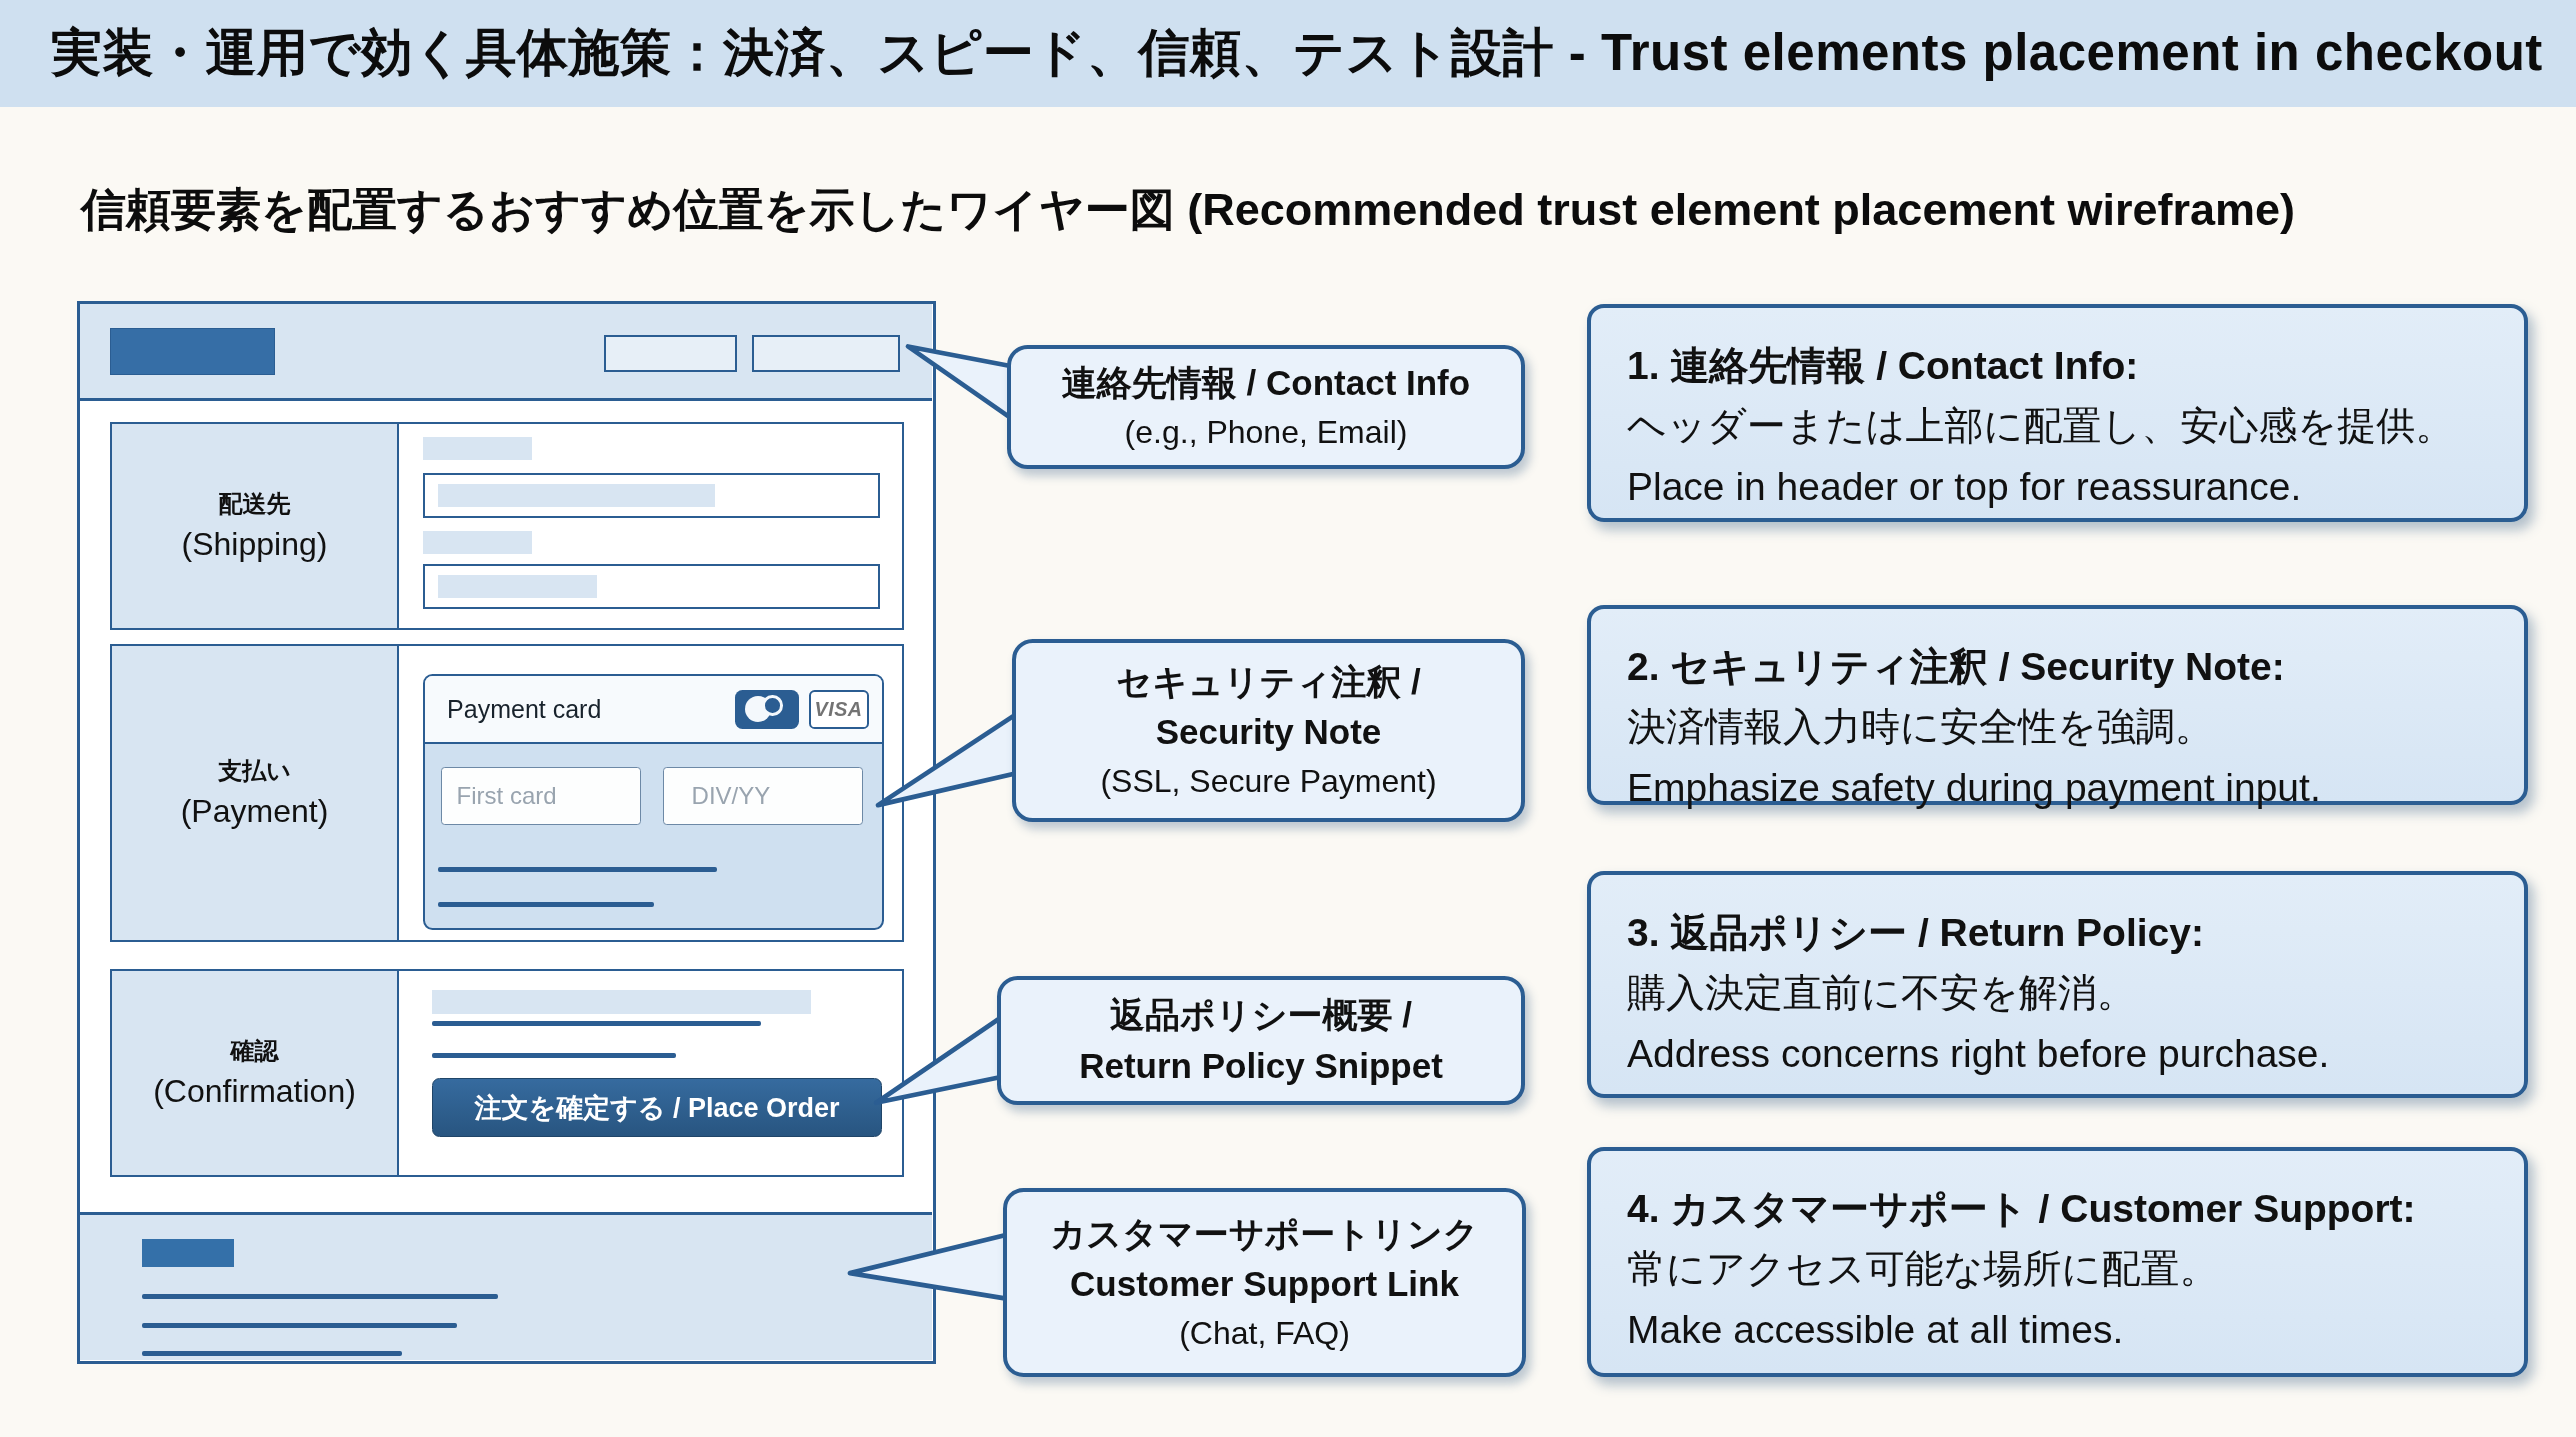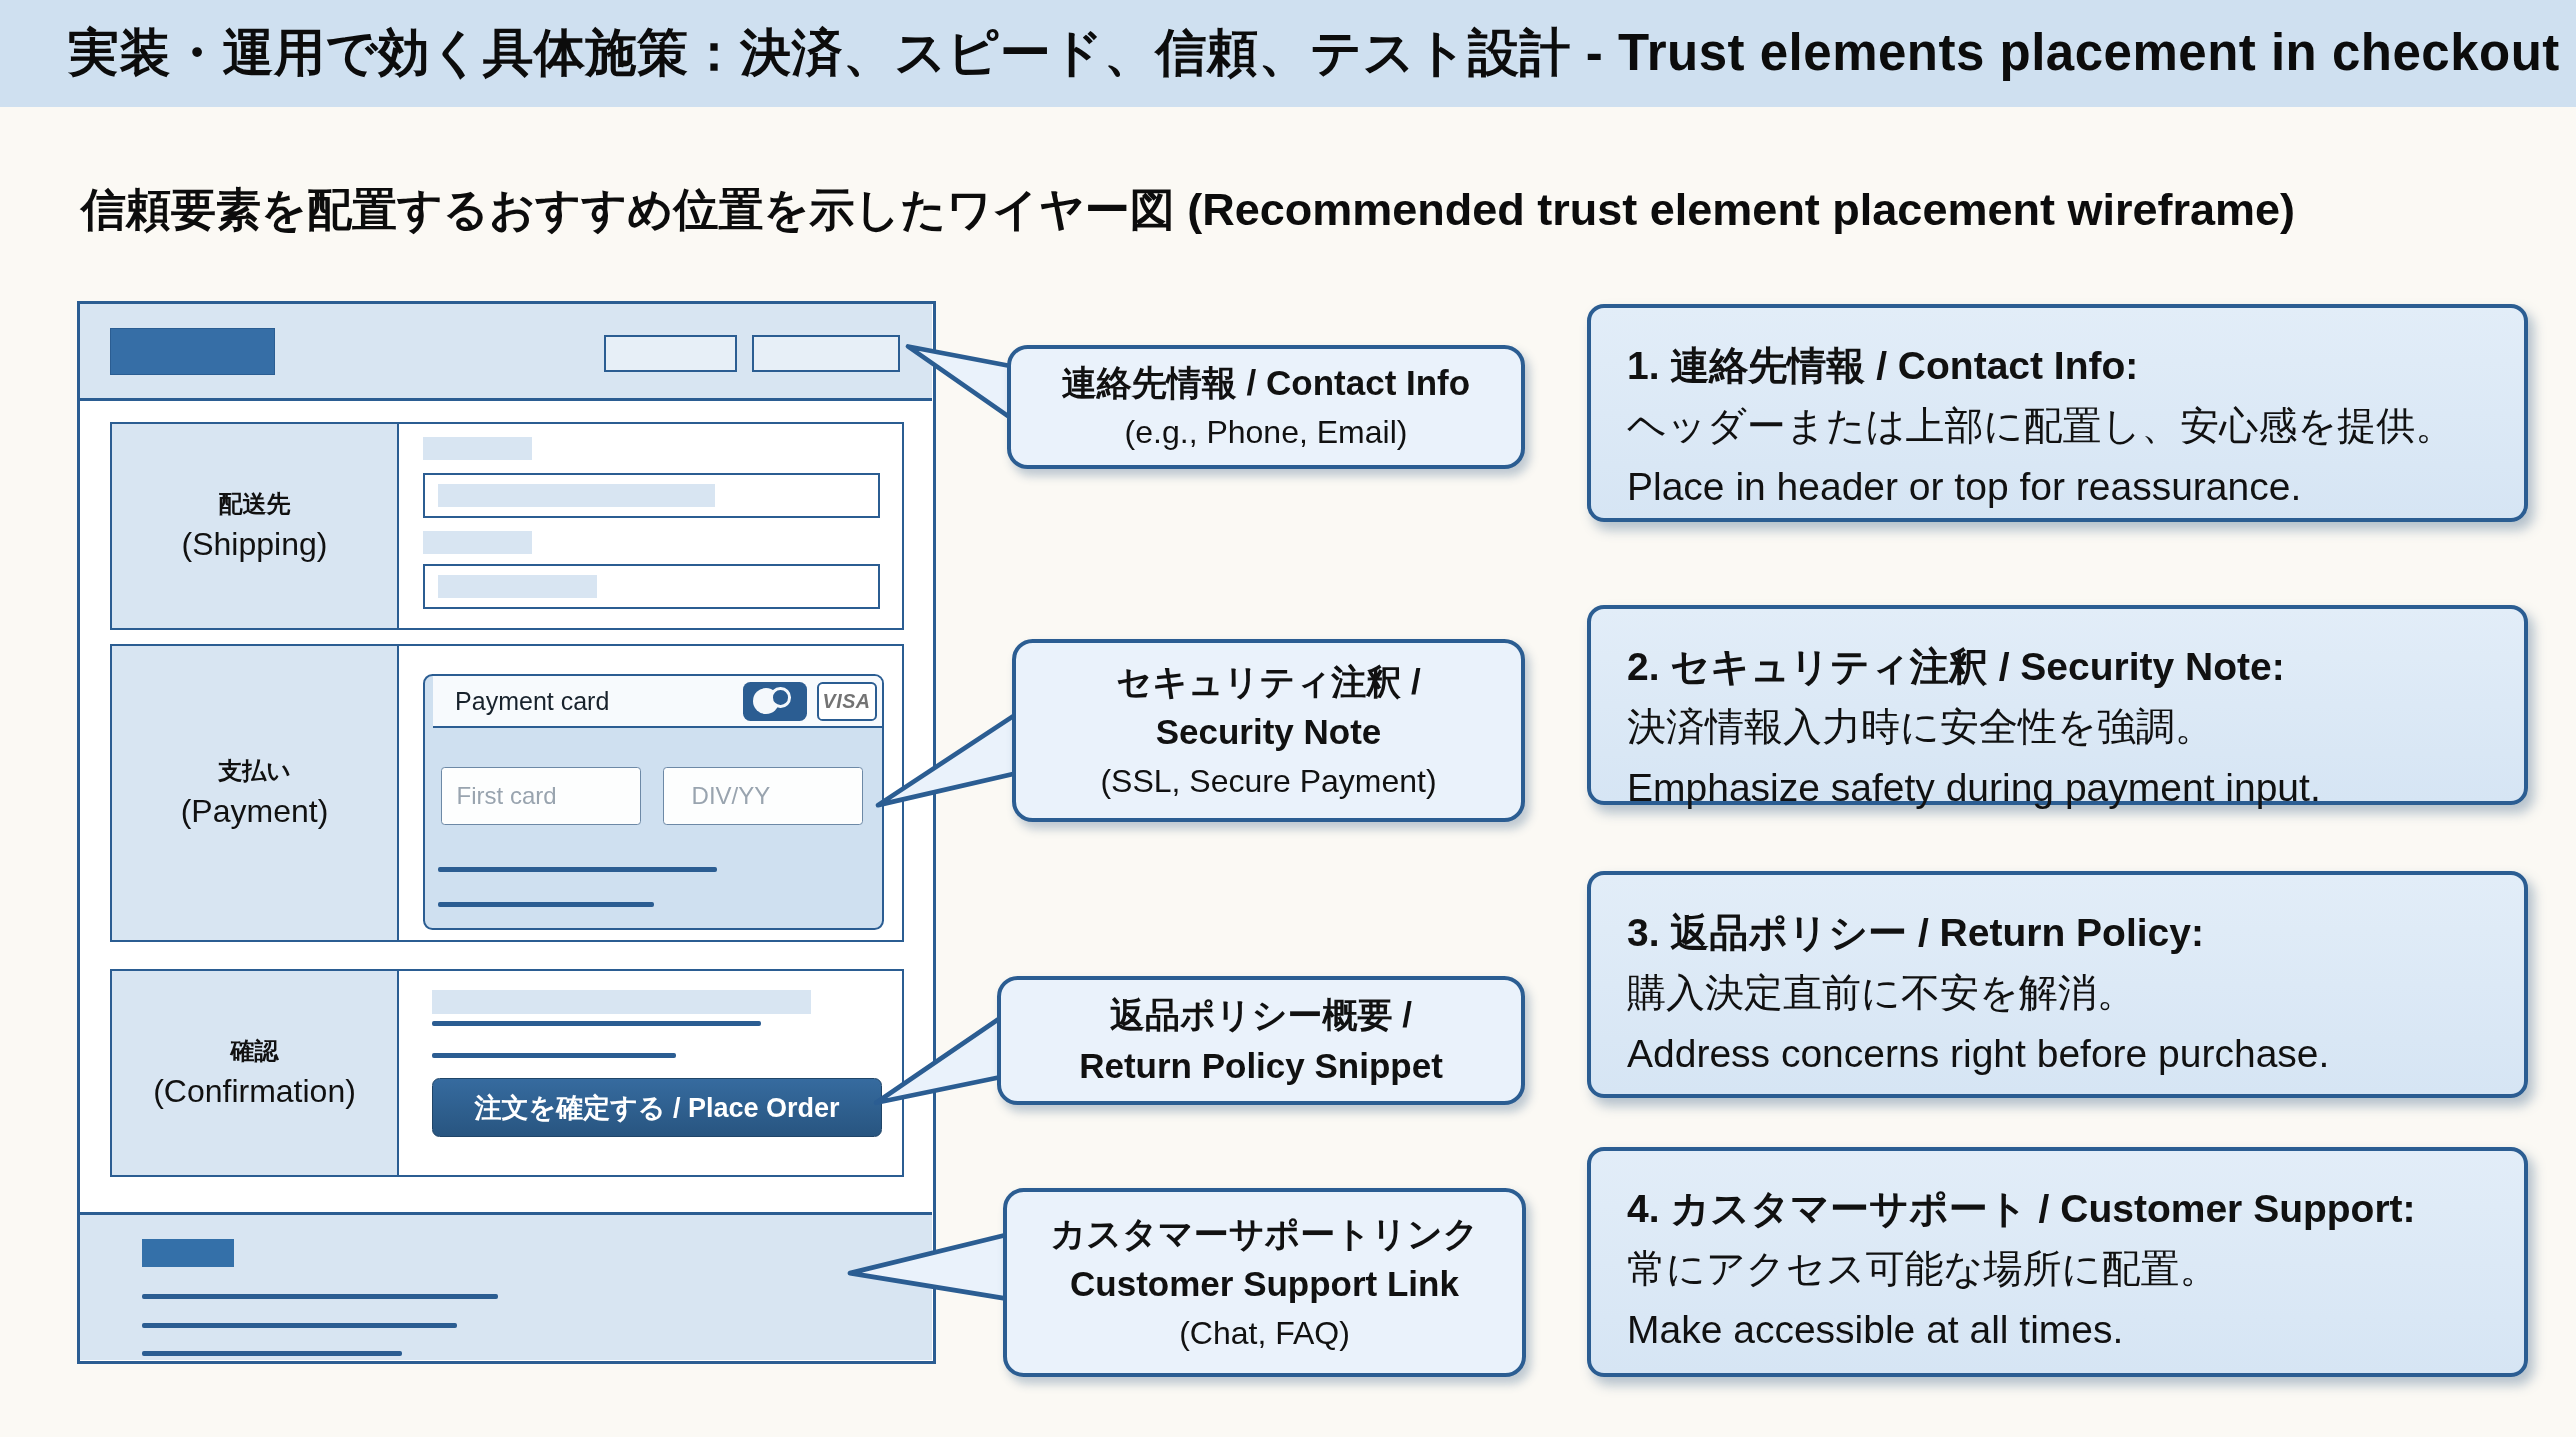--- a/index.html
+++ b/index.html
@@ -14,21 +14,21 @@
   }
   #canvas { position:absolute; inset:0; width:2576px; height:1438px; }
 
   
   .title-bar {
     position:absolute; left:0; top:0; width:2576px; height:107px;
     background:#cfe0f0;
     display:flex; align-items:center;
   }
   .title-bar h1 {
-    margin-left:68px;
+    margin-left:51px;
     font-size:51px; font-weight:bold; color:#0c0c0c;
     letter-spacing:0.5px; white-space:nowrap;
   }
 
   
   .subtitle {
     position:absolute; left:81px; top:180px;
     font-size:45px; font-weight:bold; color:#0c0c0c; white-space:nowrap;
   }
 
@@ -74,21 +74,21 @@
   .ph-input { position:absolute; background:#fff; border:2.8px solid #2b5d92; }
   .ph-input .ph-bar { left:13px; top:9.4px; height:22.5px; }
   .ph-line { position:absolute; height:4.7px; background:#2b5d92; border-radius:1.9px; }
 
   
   .pay-card {
     position:absolute; left:20.6px; top:28px; width:461px; height:256px;
     border:2.8px solid #2b5d92; border-radius:9.4px; background:#cfe0f0; overflow:hidden;
   }
   .pay-card-header {
-    position:absolute; left:8px; top:0; width:100%; height:52px;
+    position:absolute; left:0; top:0; width:100%; height:68px;
     background:#f7fafd; border-bottom:2.8px solid #2b5d92;
     display:flex; align-items:center;
   }
   .pay-card-title { margin-left:22.5px; font-size:25px; color:#18222c; flex:1; }
   .mc-badge {
     width:64px; height:39px; background:#2b5d92; border-radius:7.5px;
     position:relative; margin-right:9.4px; flex:none;
   }
   .mc-badge .c1, .mc-badge .c2 {
     position:absolute; top:6.6px; width:26px; height:26px; border-radius:50%;

